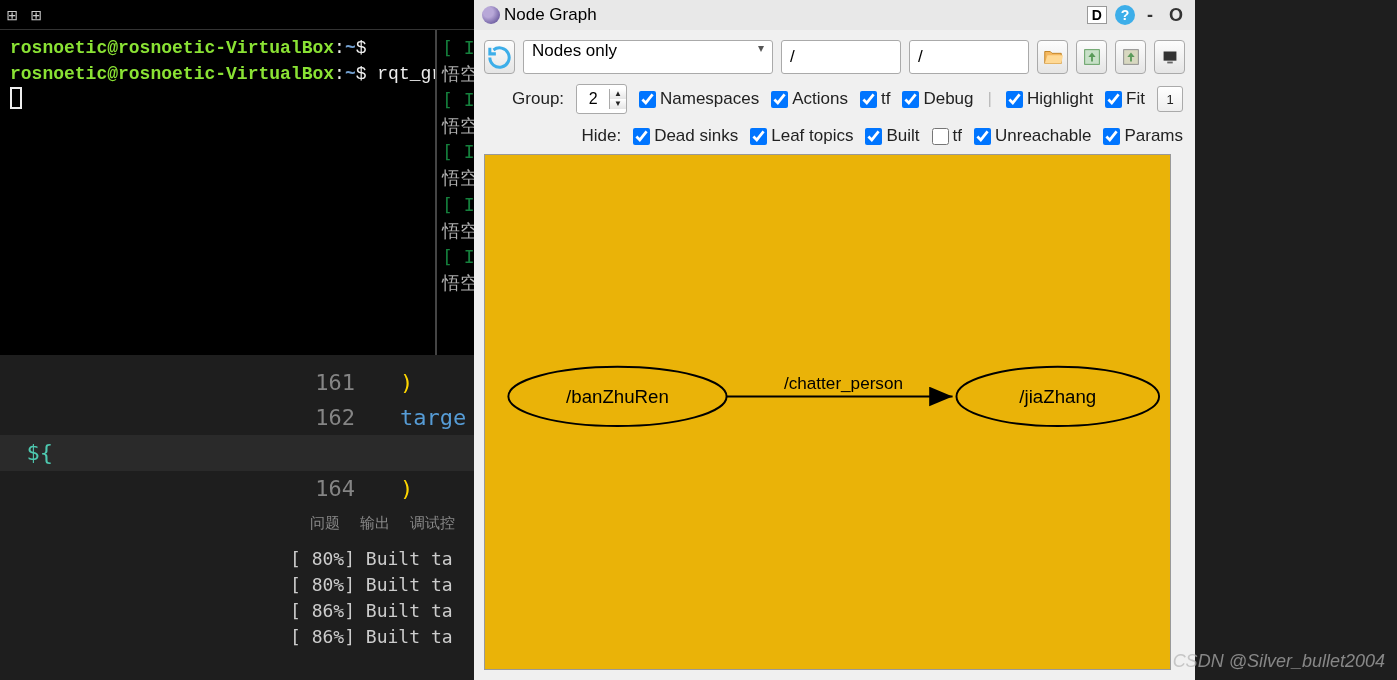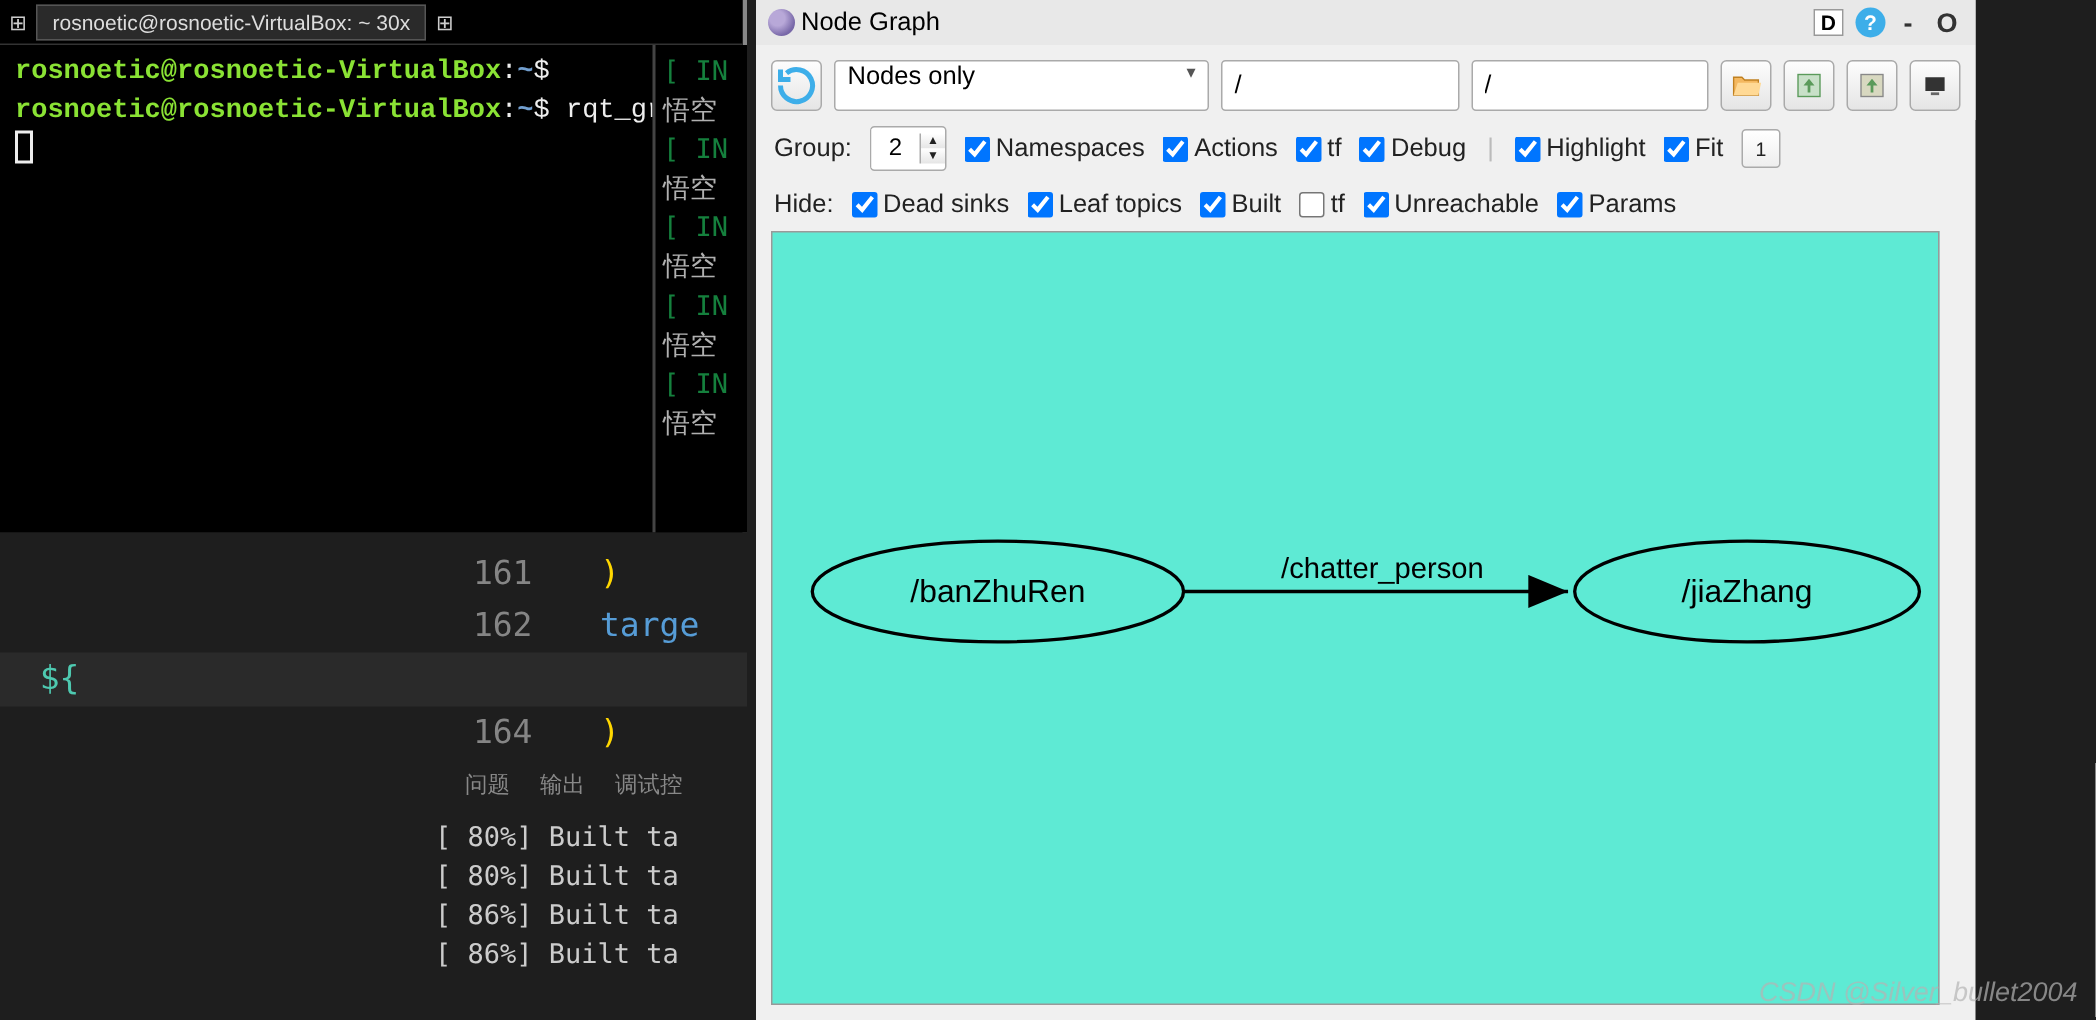--- a/index.html
+++ b/index.html
@@ -29,58 +29,57 @@
   .editor-line { display: flex; font-size: 22px; line-height: 1.6; gap: 20px; }
   .line-num { width: 380px; text-align: right; color: #858585; padding-right: 25px; }
   .line-code { color: #d4d4d4; white-space: pre; }
   .yellow { color: #ffd700; }
   .blue { color: #569cd6; }
   .teal { color: #4ec9b0; }
   .editor-tabs { display: flex; gap: 20px; padding: 8px 25px 8px 310px; color: #888; font-size: 15px; }
   .build-output { padding: 5px 0 0 290px; font-family: monospace; font-size: 18px; color: #ccc; line-height: 1.45; }
   
   
-  .nodegraph { position: absolute; left: 504px; top: 0; width: 813px; height: 680px; background: #f0f0f0; display: flex; flex-direction: column; }
+  .nodegraph { position: absolute; left: 474px; top: 0; width: 721px; height: 680px; background: #f0f0f0; display: flex; flex-direction: column; }
   .ng-title { display: flex; align-items: center; height: 30px; padding: 0 8px; background: #e8e8e8; }
   .ng-title-icon { width: 18px; height: 18px; background: radial-gradient(circle at 35% 35%, #b8a8d8 30%, #7868a8 70%); border-radius: 50%; margin-right: 4px; }
   .ng-title-text { font-size: 17px; flex: 1; }
   .ng-title-right { display: flex; align-items: center; gap: 8px; }
   .ng-d { border: 1px solid #999; padding: 0 4px; font-weight: bold; font-size: 14px; background: #fff; }
   .ng-help { width: 20px; height: 20px; background: #3daee9; color: #fff; border-radius: 50%; display: flex; align-items: center; justify-content: center; font-weight: bold; font-size: 14px; }
   .ng-winbtn { font-size: 18px; font-weight: bold; color: #333; padding: 0 4px; cursor: pointer; }
   
   .ng-toolbar { display: flex; align-items: center; gap: 8px; padding: 10px 10px 6px 10px; background: #f0f0f0; }
   .ng-btn { width: 34px; height: 34px; border: 1px solid #aaa; border-radius: 4px; background: linear-gradient(#fdfdfd, #e5e5e5); display: flex; align-items: center; justify-content: center; cursor: pointer; }
   .ng-select { height: 34px; border: 1px solid #aaa; border-radius: 3px; background: #fff; padding: 0 24px 0 8px; font-size: 17px; min-width: 250px; position: relative; display: flex; align-items: flex-start; }
   .ng-select::after { content: "▾"; position: absolute; right: 8px; color: #555; font-size: 12px; }
   .ng-input { height: 34px; border: 1px solid #aaa; border-radius: 3px; background: #fff; padding: 0 8px; font-size: 17px; flex: 1; min-width: 120px; }
   .ng-iconbtn svg { width: 22px; height: 22px; }
   
-  .ng-filter { display: flex; align-items: center; flex-wrap: wrap; gap: 24px 12px; padding: 4px 12px 8px 12px; font-size: 17px; color: #222; }
+  .ng-filter { display: flex; align-items: center; flex-wrap: wrap; gap: 24px 12px; padding: 4px 12px 8px 12px; font-size: 17px; color: #222; justify-content: flex-end; }
   .ng-spinner { display: inline-flex; align-items: center; border: 1px solid #aaa; border-radius: 3px; height: 30px; background: #fff; }
   .ng-spinner input { border: none; width: 32px; text-align: center; font-size: 16px; padding: 4px 2px; }
   .ng-spinner-btns { display: flex; flex-direction: column; border-left: 1px solid #aaa; }
   .ng-spinner-btns span { font-size: 8px; padding: 0 4px; line-height: 1.3; cursor: pointer; background: linear-gradient(#fff,#e5e5e5); }
   .ng-check { display: inline-flex; align-items: center; gap: 4px; }
   .ng-check input { width: 17px; height: 17px; }
   .ng-sep { color: #bbb; margin: 0 2px; }
   .ng-mini { width: 26px; height: 26px; border: 1px solid #aaa; border-radius: 3px; background: linear-gradient(#fff,#eee); display: flex; align-items: center; justify-content: center; font-size: 13px; }
   
-  .ng-canvas { flex: 1; margin: 0 24px 10px 10px; background: #5eead4; border: 1px solid #999; position: relative; }
+  .ng-canvas { flex: 1; margin: 0 24px 10px 10px; background: #eab308; border: 1px solid #999; position: relative; }
   
   .watermark { position: absolute; right: 12px; bottom: 8px; color: rgba(180,180,180,0.7); font-size: 18px; font-style: italic; pointer-events: none; }
 </style>
 </head>
 <body>
 
 <div class="terminal-wrap">
   <div class="terminal-top">
     <div class="tab-bar">
       <div class="tab-icon">⊞</div>
-      <div class="tab">rosnoetic@rosnoetic-VirtualBox: ~ 30x</div>
       <div class="tab-icon">⊞</div>
     </div>
     <div class="terminal-body">
       <div>
         <span class="prompt-user">rosnoetic@rosnoetic-VirtualBox</span><span class="prompt-sym">:</span><span class="prompt-path">~</span><span class="prompt-sym">$</span>
       </div>
       <div>
         <span class="prompt-user">rosnoetic@rosnoetic-VirtualBox</span><span class="prompt-sym">:</span><span class="prompt-path">~</span><span class="prompt-sym">$</span>
         <span class="cmd"> </span><span class="cmd">rqt_graph</span>
       </div>

